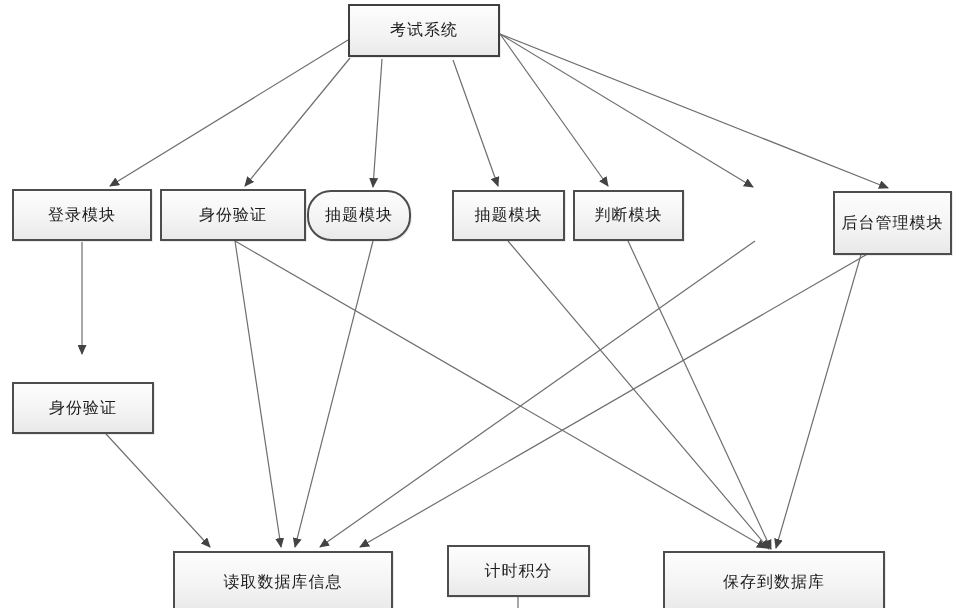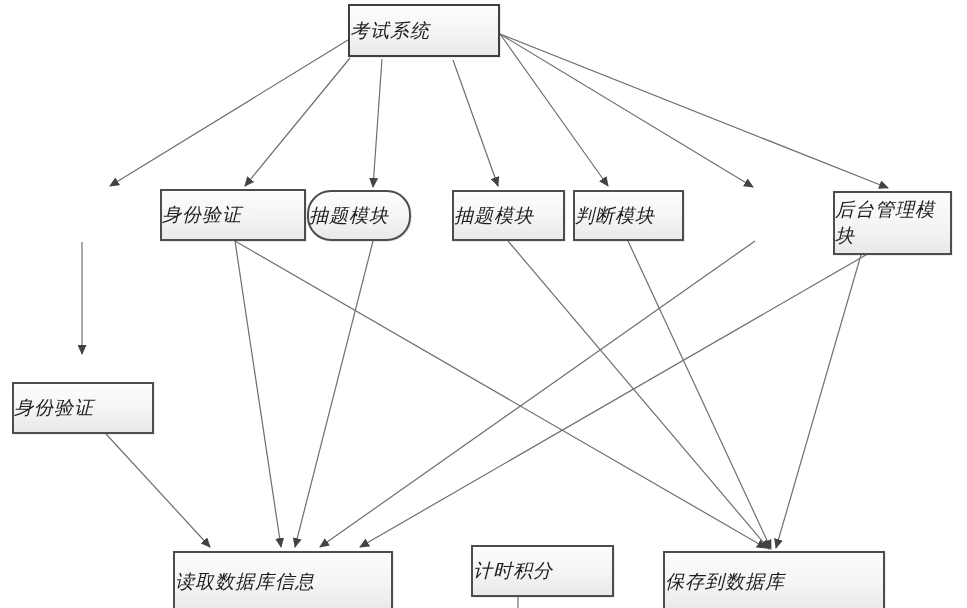--- a/index.html
+++ b/index.html
@@ -22,27 +22,26 @@
     height: 608px;
     z-index: 1;
   }
   .node {
     position: absolute;
     box-sizing: border-box;
     border: 2px solid #4d4d4d;
     background: linear-gradient(to bottom, #fdfdfd 0%, #f4f4f4 55%, #e9e9e9 100%);
     display: flex;
     align-items: center;
-    justify-content: flex-start;
-    font-size: 19px;
+    justify-content: center;
+    font-size: 16px;
     letter-spacing: 1px;
     color: #1c1c1c;
     z-index: 2;
     box-shadow: 1px 1px 0 rgba(0,0,0,0.08);
-    font-style: italic;
   }
   .node.root { border-color: #3f3f3f; }
 </style>
 </head>
 <body>
 
 <div id="canvas">
 
   <svg id="connectors" viewBox="0 0 967 608" xmlns="http://www.w3.org/2000/svg">
     <defs>
@@ -67,20 +66,23 @@
       <line x1="508" y1="241" x2="769" y2="549" stroke="#6e6e6e" stroke-width="1.2" marker-end="url(#arrow)"></line>
       <line x1="628" y1="241" x2="771" y2="549" stroke="#6e6e6e" stroke-width="1.2" marker-end="url(#arrow)"></line>
       <line x1="865" y1="241" x2="776" y2="548" stroke="#6e6e6e" stroke-width="1.2" marker-end="url(#arrow)"></line>
       <line x1="518" y1="597" x2="518" y2="608" stroke="#6e6e6e" stroke-width="1.2"></line>
     </svg>
 
   <div class="node root" style="left:348px; top:4px;  width:152px; height:53px;">
     <span>考试系统</span>
   </div>
 
+  <div class="node" style="left:12px;  top:189px; width:140px; height:52px;">
+    <span>登录模块</span>
+  </div>
 
   <div class="node" style="left:160px; top:189px; width:146px; height:52px;">
     <span>身份验证</span>
   </div>
 
   <div class="node" style="left:307px; top:190px; width:104px; height:51px;border-radius:24px;">
     <span>抽题模块</span>
   </div>
 
   <div class="node" style="left:452px; top:190px; width:113px; height:51px;">
@@ -97,21 +99,21 @@
   </div>
 
   <div class="node" style="left:12px;  top:358px; width:142px; height:52px;margin-top:24px;">
     <span>身份验证</span>
   </div>
 
   <div class="node" style="left:173px; top:551px; width:220px; height:62px;">
     <span>读取数据库信息</span>
   </div>
 
-  <div class="node" style="left:447px; top:545px; width:143px; height:52px;margin-left:24px;">
+  <div class="node" style="left:447px; top:545px; width:143px; height:52px;">
     <span>计时积分</span>
   </div>
 
   <div class="node" style="left:663px; top:551px; width:222px; height:62px;">
     <span>保存到数据库</span>
   </div>
 
 </div>
 
 </body></html>

